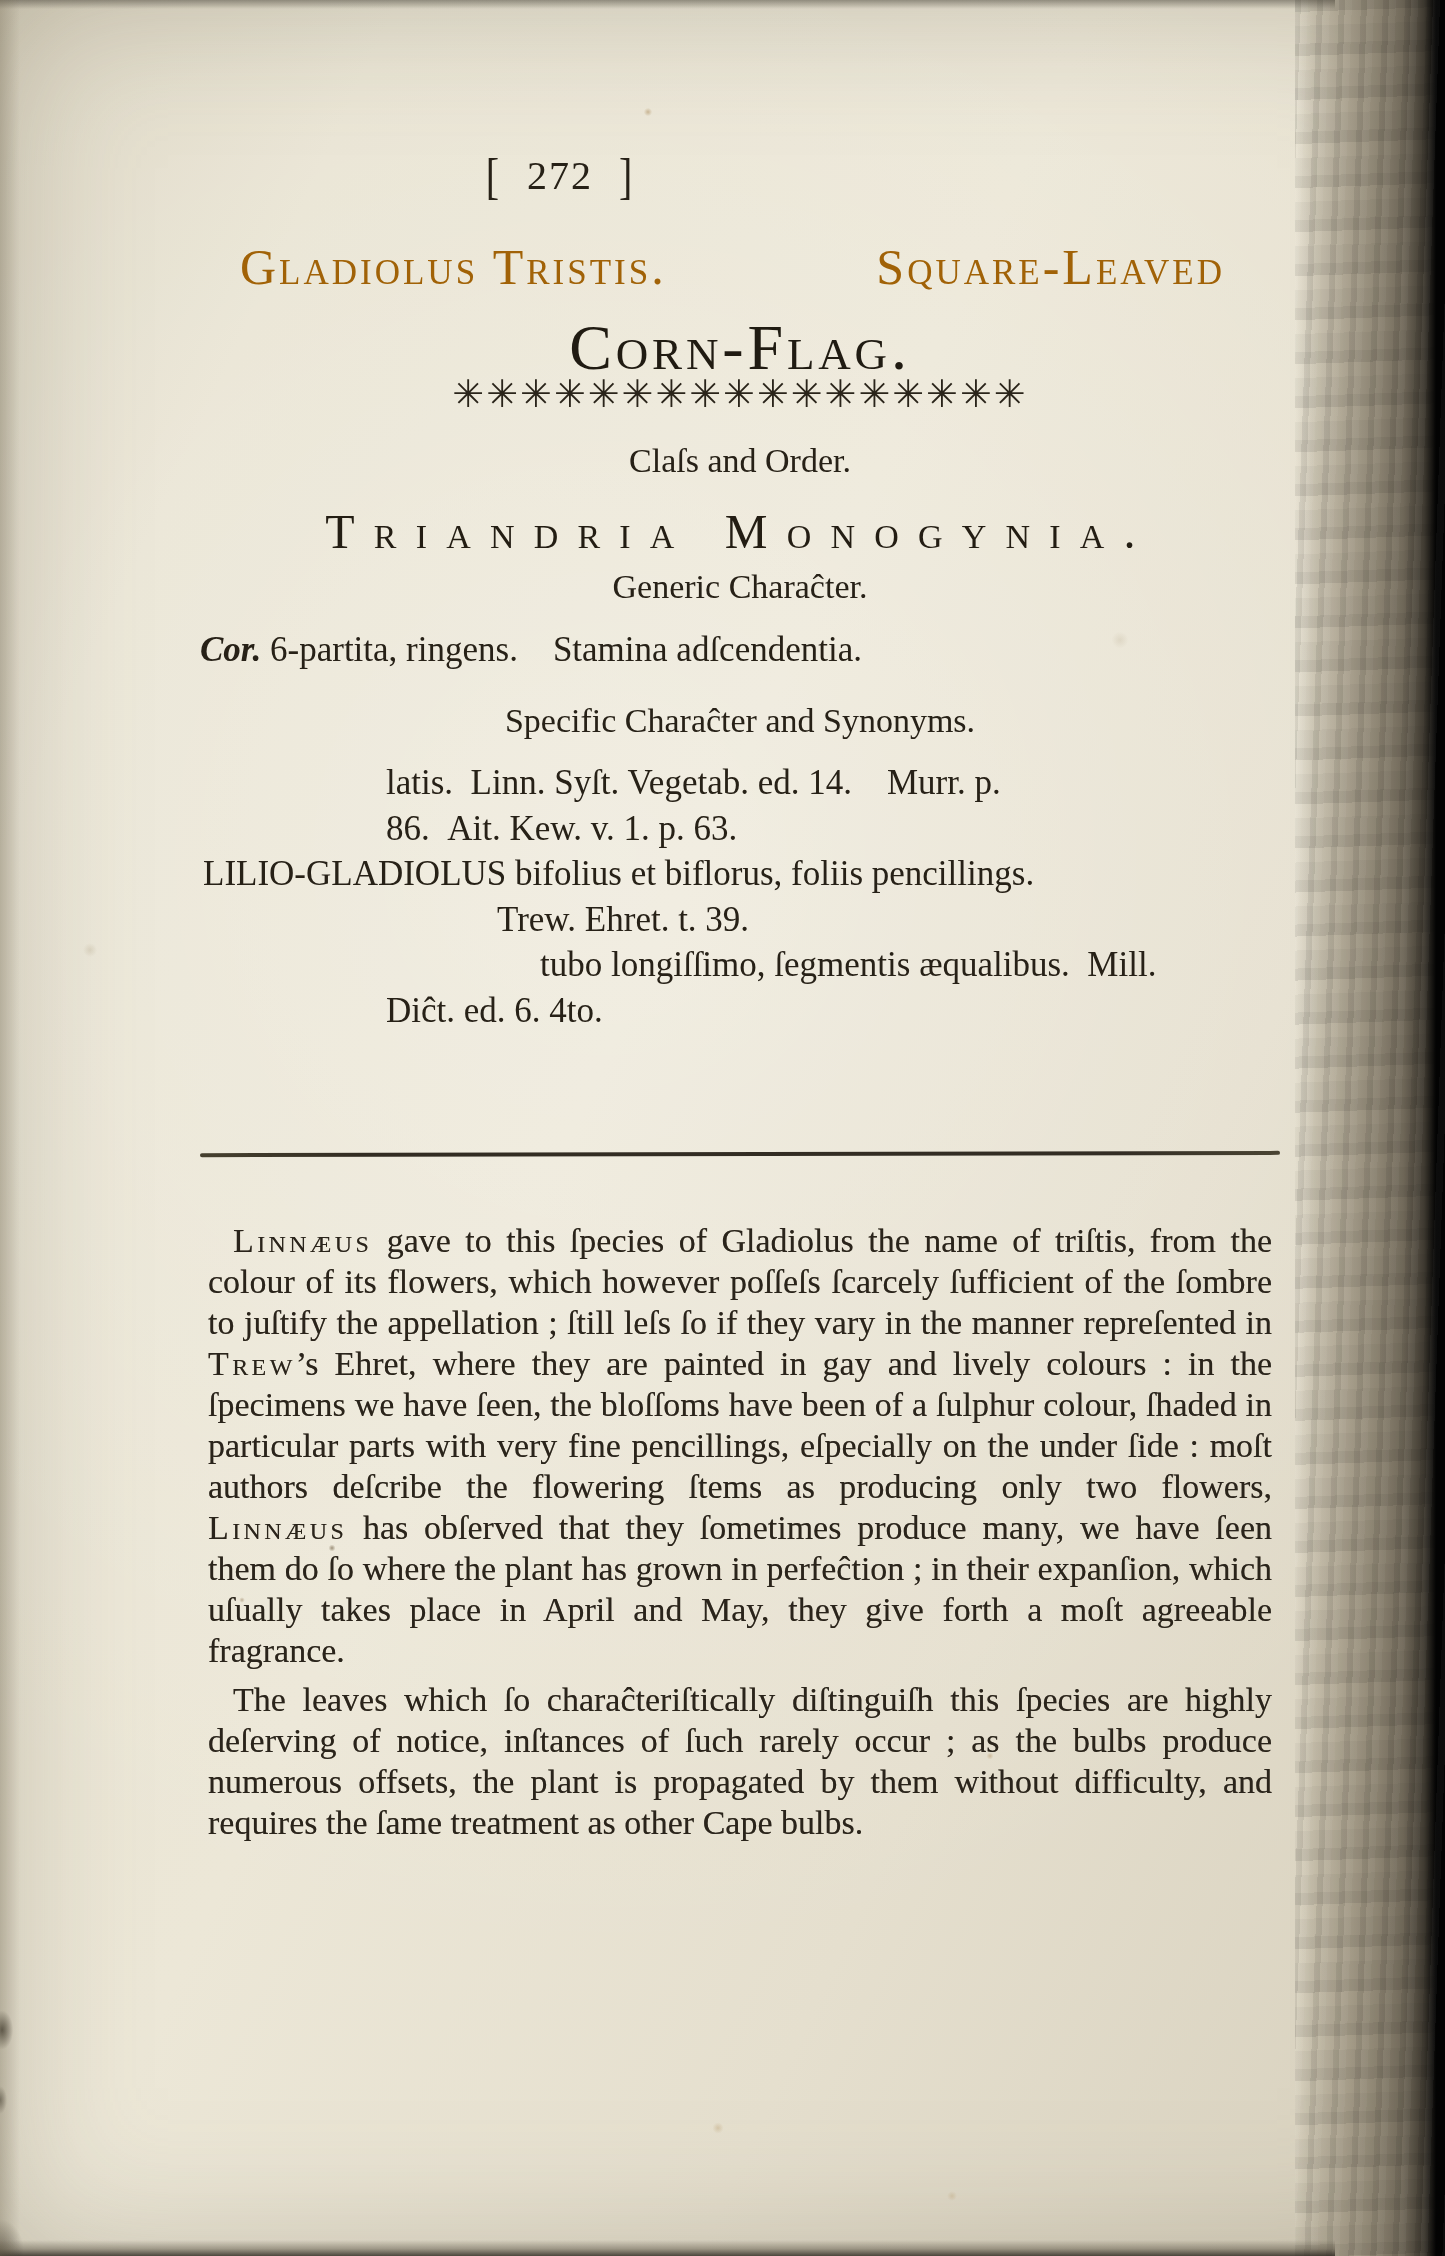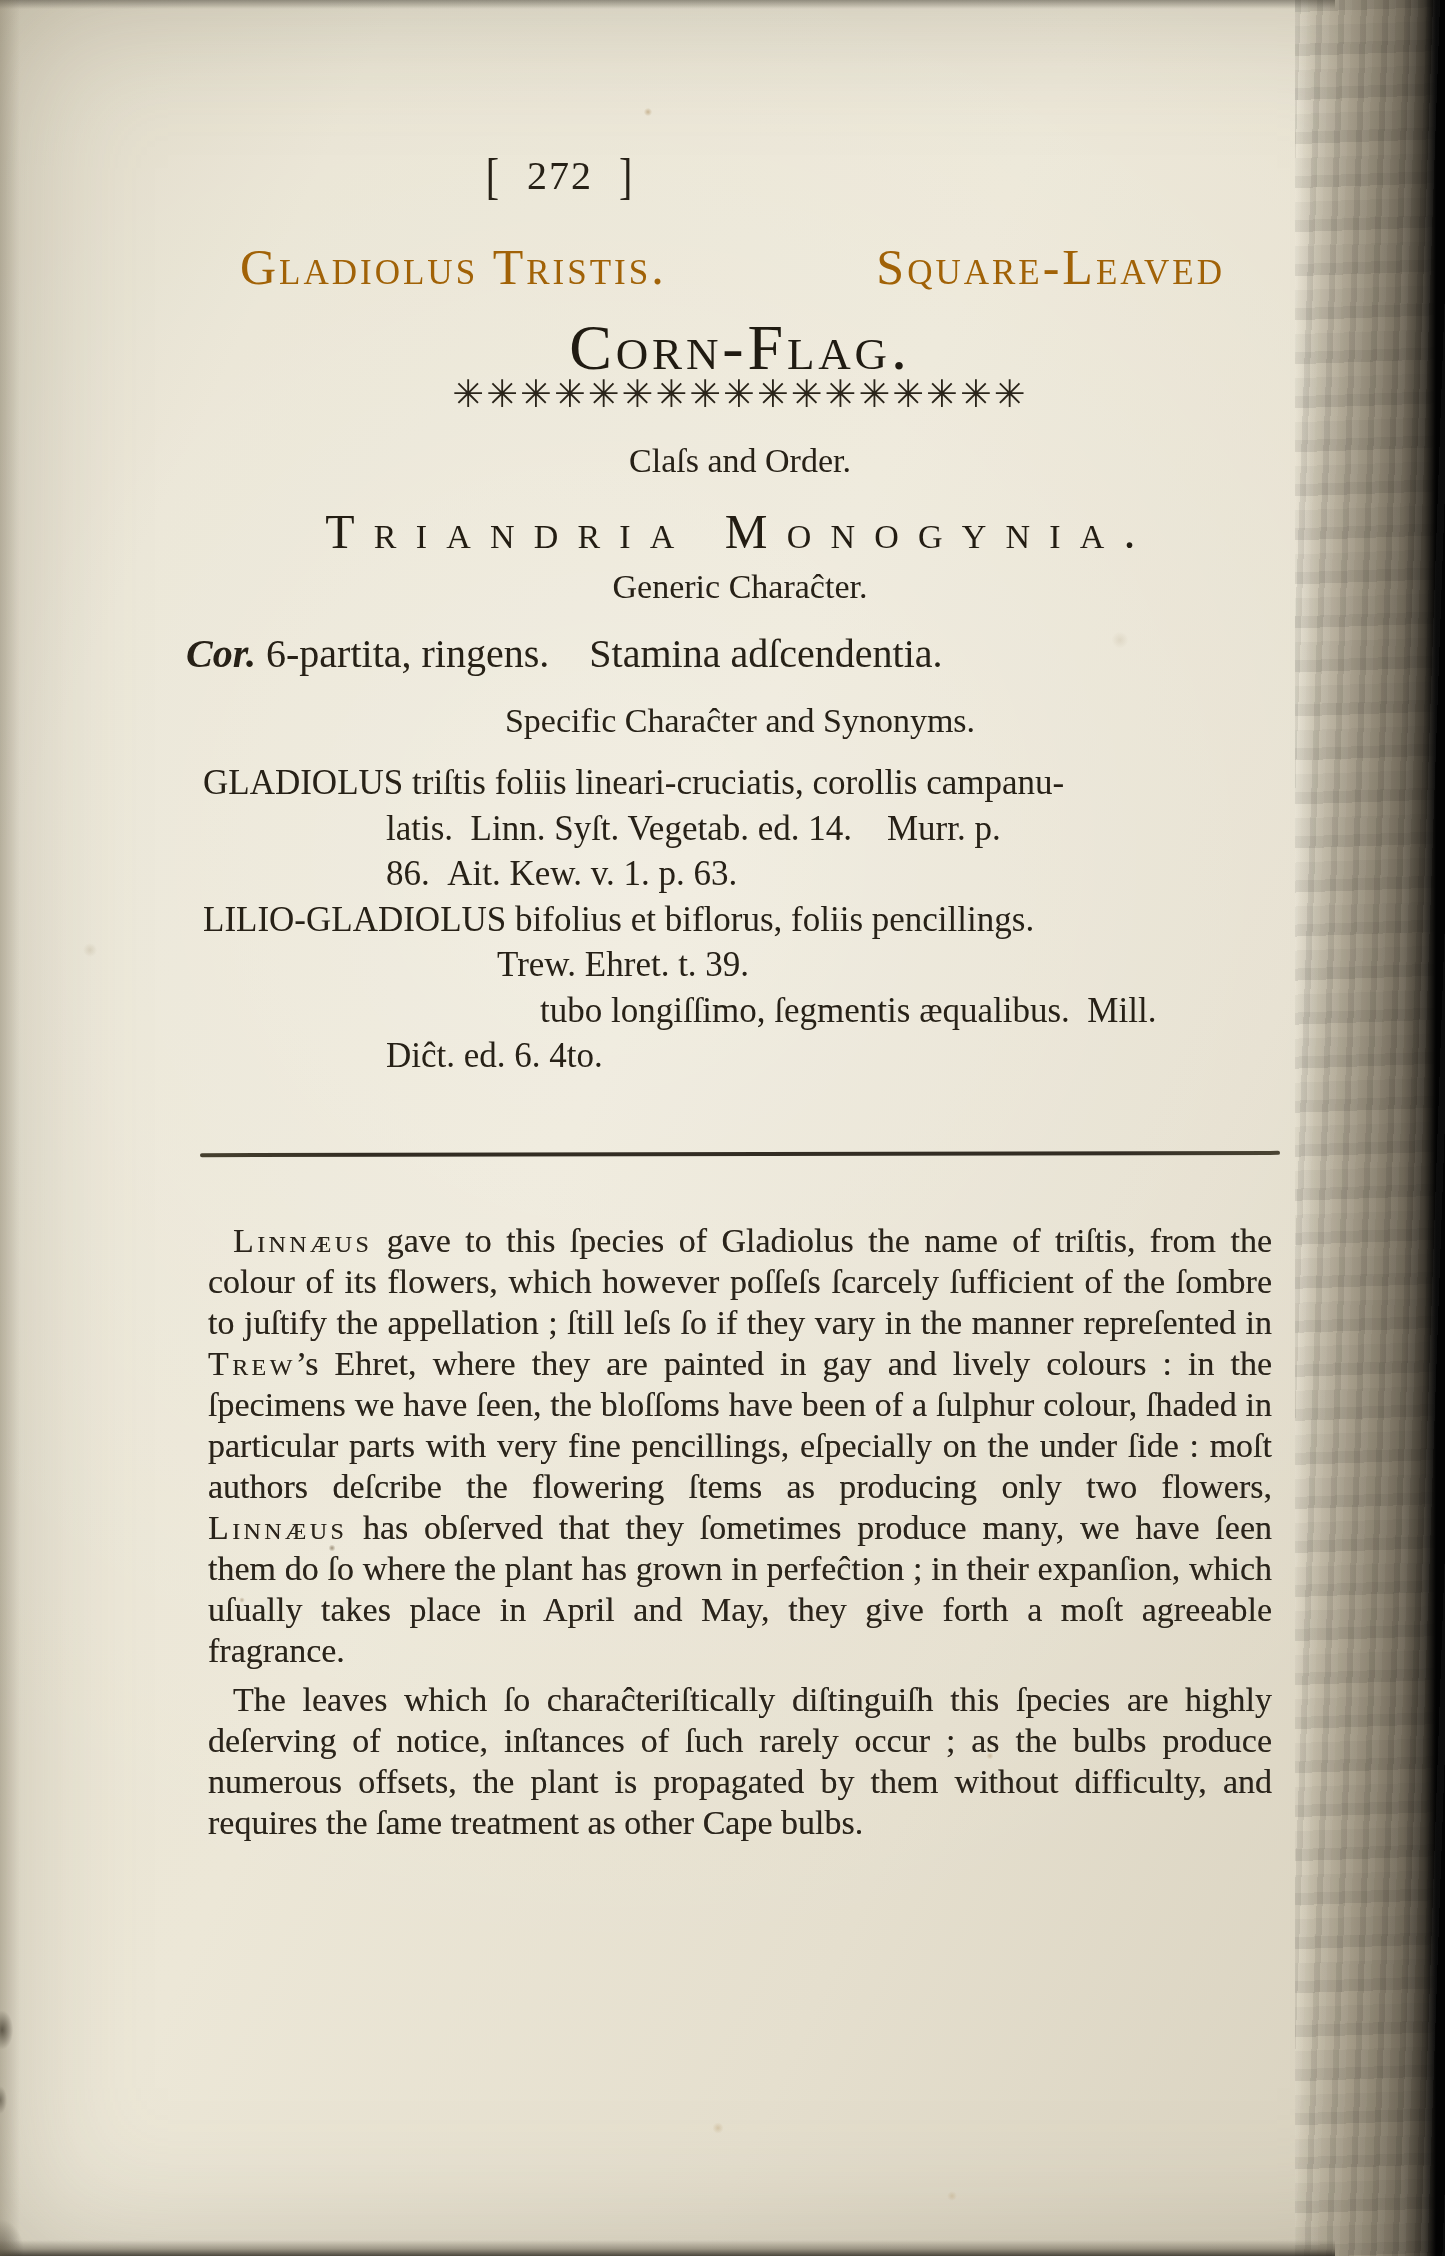--- a/index.html
+++ b/index.html
@@ -67,21 +67,21 @@
     font-size:50px;font-variant:small-caps;letter-spacing:.06em;color:#a16207;}
   .title-l2{top:311px;left:200px;width:1080px;font-size:64px;font-variant:small-caps;
     letter-spacing:.06em;color:#201b12;}
   .orn{top:372px;left:200px;width:1080px;font-family:"DejaVu Sans",sans-serif;
     font-size:38px;letter-spacing:2px;color:#2a241a;}
   .h-it{font-size:34px;left:200px;width:1080px;}
   .h-class{top:442px;}
   .h-triandria{top:504px;left:200px;width:1080px;font-size:48px;font-variant:small-caps;
     letter-spacing:.4em;color:#231d13;}
   .h-generic{top:568px;}
-  .cor{top:630px;left:186px;width:1080px;font-size:40px;}
+  .cor{top:630px;left:200px;width:1080px;font-size:35px;}
   .h-specific{top:702px;}
   .syn{top:760px;left:203px;width:1090px;font-size:35px;line-height:45.5px;}
   .ind1{padding-left:183px;}
   .ind2{padding-left:294px;}
   .ind3{padding-left:337px;}
   .rule{top:1152px;left:200px;width:1080px;height:4px;border-radius:3px;
     background:linear-gradient(90deg,#46402f,#322c22 15%,#332d24 85%,#4a4433);
     transform:rotate(-.12deg);position:absolute;}
   .bodytxt{top:1212px;left:200px;width:1080px;font-size:34px;line-height:41px;
     text-align:justify;color:#2a241b;text-shadow:0 0 .5px rgba(50,40,28,.5);}
@@ -109,21 +109,20 @@
 
 <div class="blk h-it h-class center"><span class="i">Claſs and Order.</span></div>
 <div class="blk h-triandria center">Triandria Monogynia.</div>
 
 <div class="blk h-it h-generic center"><span class="i">Generic Charaĉter.</span></div>
 <div class="blk cor"><span class="bi">Cor.</span><span> 6-partita, ringens.  </span><span class="i">Stamina</span><span> adſcendentia.</span></div>
 
 <div class="blk h-it h-specific center"><span class="i">Specific Charaĉter and Synonyms.</span></div>
 
 <div class="blk syn">
-  <div><span>GLADIOLUS </span><span class="i">triſtis</span><span> foliis lineari-cruciatis, corollis campanu-</span></div>
   <div class="ind1"><span>latis. </span><span class="i">Linn. Syſt. Vegetab. ed.</span><span> 14.  </span><span class="i">Murr. p.</span></div>
   <div class="ind1"><span>86. </span><span class="i">Ait. Kew. v.</span><span> 1. </span><span class="i">p.</span><span> 63.</span></div>
   <div><span>LILIO-GLADIOLUS bifolius et biflorus, foliis pencillings.</span></div>
   <div class="ind2"><span class="i">Trew. Ehret. t.</span><span> 39.</span></div>
   <div class="ind3"><span>tubo longiſſimo, ſegmentis æqualibus. </span><span class="i">Mill.</span></div>
   <div class="ind1"><span class="i">Diĉt. ed.</span><span> 6. 4to.</span></div>
 </div>
 
 <div class="rule"></div>
 

